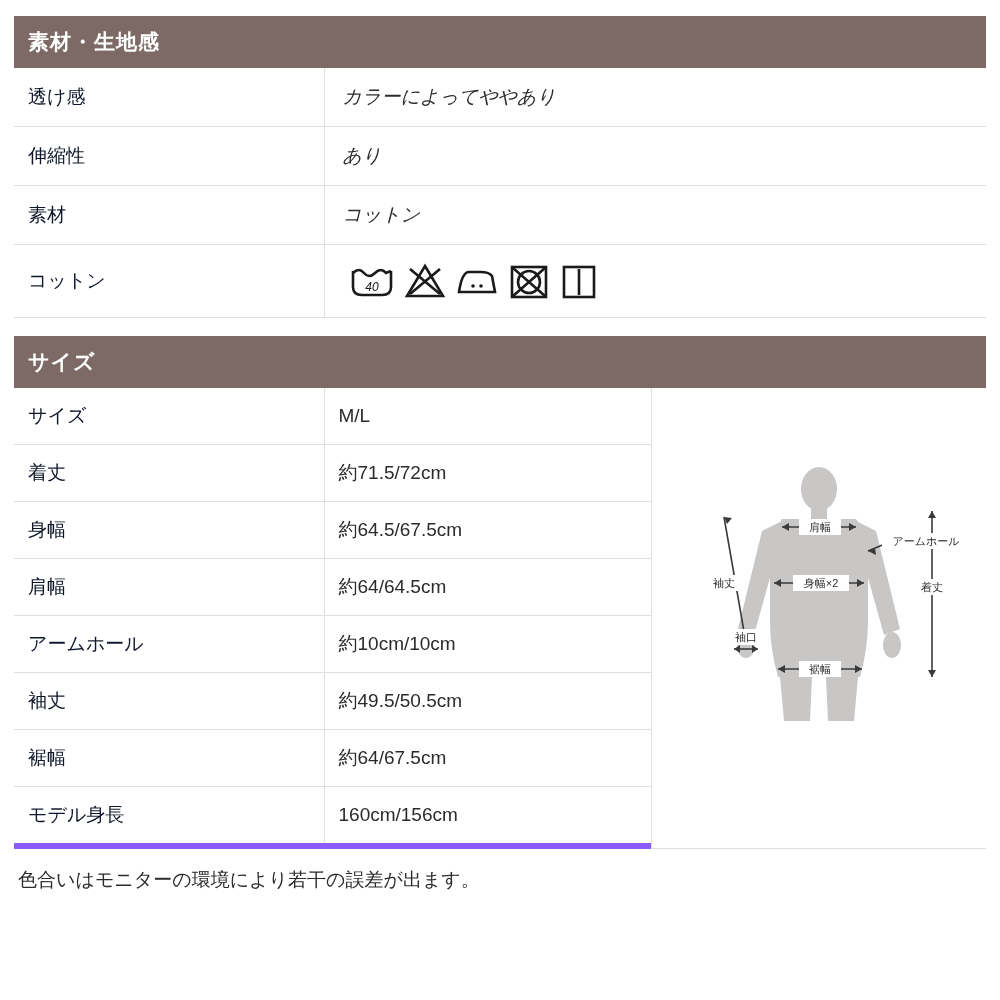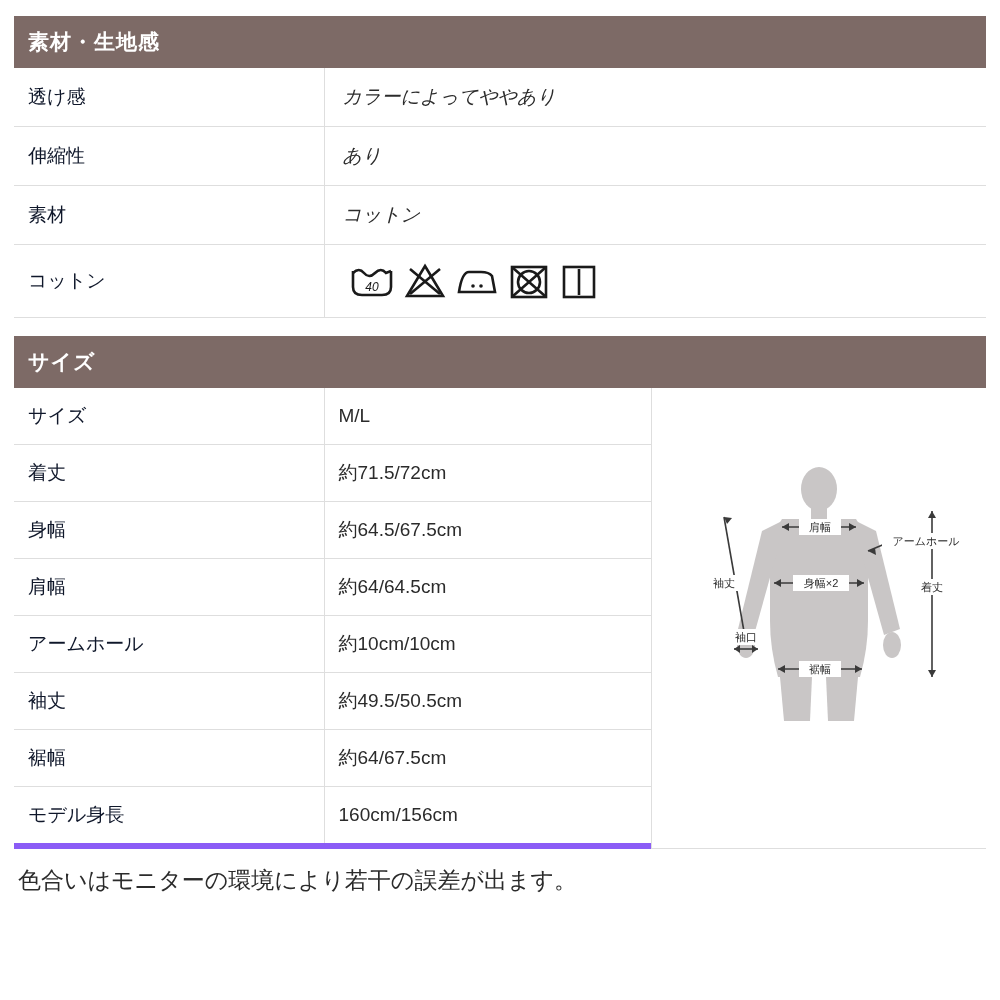--- a/index.html
+++ b/index.html
@@ -90,21 +90,21 @@
     border-bottom: 1px solid #dedede;
     display: flex;
     align-items: center;
     justify-content: center;
     box-sizing: border-box;
   }
   .notes {
     padding: 14px 4px 0 4px;
   }
   .note-line {
-    font-size: 23px;
+    font-size: 19px;
     line-height: 34px;
     color: #2b2b2b;
   }
   .spacer { height: 18px; }
 </style>
 </head>
 <body>
 
 <div class="page">
 

